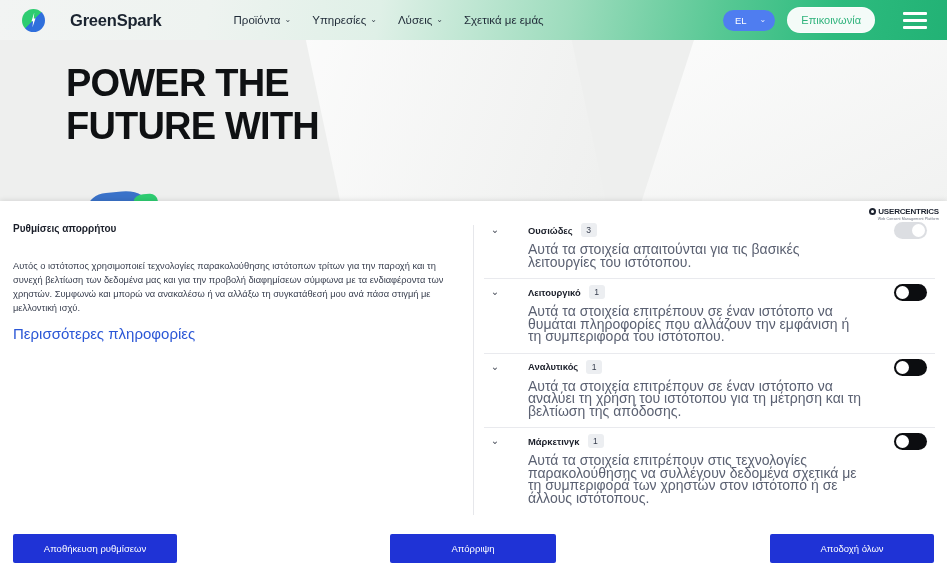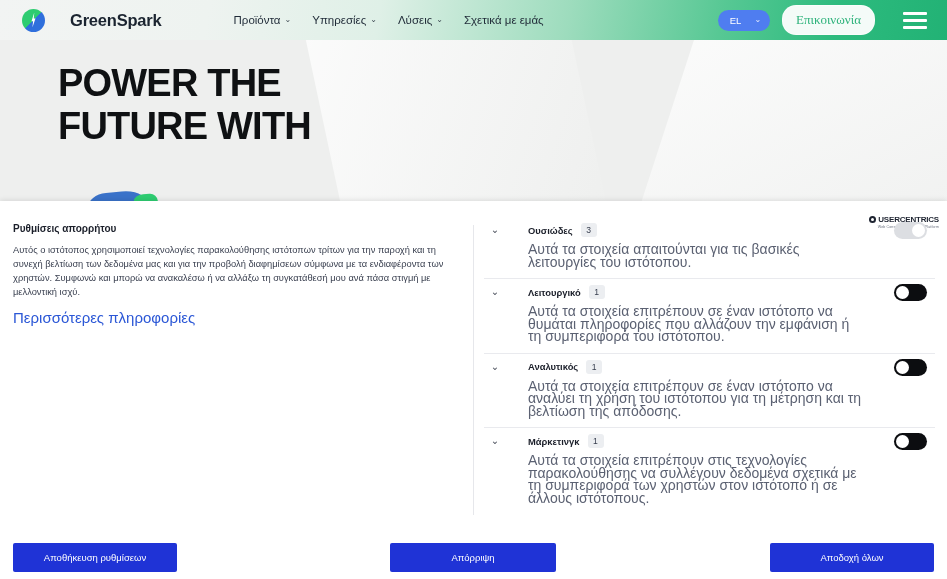--- a/index.html
+++ b/index.html
@@ -38,43 +38,43 @@
   }
   .caret { font-size: 8px; line-height: 1; opacity: .85; }
 
   .header-right { margin-left: auto; display: flex; align-items: center; gap: 12px; margin-right: 20px; }
   .lang-pill {
     background: #4f7df0; color: #ffffff; font-size: 9.5px; border-radius: 13px;
     padding: 5px 9px 5px 12px; display: inline-flex; align-items: center; gap: 13px;
     min-width: 50px; cursor: pointer;
   }
   .contact-pill {
-    background: #f4fbf8; color: #2fb37c; font-size: 13px; border-radius: 14px;
-    padding: 6px 13px; cursor: pointer; border: 1px solid rgba(255,255,255,.6); font-family: Liberation Serif, serif;
+    background: #f4fbf8; color: #2fb37c; font-size: 11px; border-radius: 14px;
+    padding: 6px 13px; cursor: pointer; border: 1px solid rgba(255,255,255,.6);
   }
   .hamburger { display: flex; flex-direction: column; gap: 4px; cursor: pointer; margin-left: 16px; }
   .hamburger span { display: block; width: 24px; height: 3px; background: #ffffff; border-radius: 1px; }
 
   
   #hero {
     position: absolute; top: 40px; left: 0; width: 947px; height: 165px;
     background: #eeefee; overflow: hidden;
   }
   #hero::before {
     content: ""; position: absolute; right: -60px; top: -40px; width: 340px; height: 300px;
     background: linear-gradient(135deg, rgba(255,255,255,.85), rgba(232,234,232,.2));
     transform: rotate(18deg);
   }
   #hero::after {
     content: ""; position: absolute; left: 330px; top: -30px; width: 260px; height: 260px;
     background: linear-gradient(120deg, rgba(255,255,255,.75), rgba(236,238,236,.1));
     transform: rotate(-12deg);
   }
   .hero-title {
-    position: absolute; left: 58px; top: 22px; z-index: 3;
+    position: absolute; left: 66px; top: 22px; z-index: 3;
     font-size: 38px; line-height: 43px; font-weight: bold;
     color: #0f1113; letter-spacing: -0.8px;
   }
   .hero-shape {
     position: absolute; left: 88px; top: 148px; width: 78px; height: 26px; z-index: 2;
   }
   .hero-shape .blue {
     position: absolute; left: 0; top: 4px; width: 58px; height: 18px;
     background: #3a72c9; border-radius: 40% 50% 6px 6px / 80% 90% 6px 6px;
     transform: rotate(-6deg);
@@ -88,41 +88,41 @@
   
   #cookie-banner {
     position: absolute; left: 0; top: 201px; width: 947px; height: 378px;
     background: #ffffff; z-index: 60;
     box-shadow: 0 -1px 5px rgba(0,0,0,.10);
     display: flex; flex-direction: column;
   }
   .banner-body { position: relative; flex: 1 1 auto; display: flex; }
 
   .uc-brand {
-    position: absolute; right: 8px; top: 14px; text-align: right;
+    position: absolute; right: 8px; top: 6px; text-align: right;
     display: flex; flex-direction: column; align-items: flex-end; gap: 1px;
   }
   .uc-top { display: flex; align-items: center; gap: 2px; }
   .uc-glyph {
     width: 7px; height: 7px; border-radius: 50%; background: #1d2330;
     position: relative;
   }
   .uc-glyph::after {
     content: ""; position: absolute; left: 2px; top: 2px; width: 3px; height: 3px;
     background: #ffffff; border-radius: 50%;
   }
   .uc-name { font-size: 8px; font-weight: bold; letter-spacing: -0.2px; color: #1d2330; }
   .uc-tag { font-size: 3.6px; color: #6b7280; letter-spacing: .1px; }
 
   
   .banner-left { width: 474px; padding: 22px 26px 10px 13px; position: relative; }
   .banner-left::after {
     content: ""; position: absolute; right: 0; top: 24px; bottom: 8px; width: 1px; background: #e6e7eb;
   }
-  .privacy-title { font-size: 10px; font-weight: bold; color: #1b1f2a; margin-bottom: 9px; }
+  .privacy-title { font-size: 10px; font-weight: bold; color: #1b1f2a; margin-bottom: 25px; }
   .privacy-text { font-size: 9.3px; line-height: 14px; color: #3a4050; max-width: 440px; }
   .privacy-link {
     display: inline-block; margin-top: 10px; font-size: 15px;
     color: #2b57d6; text-decoration: none; cursor: pointer;
   }
 
   
   .banner-right { flex: 1 1 auto; padding: 16px 12px 0 10px; }
   .cat-row { position: relative; padding: 6px 0 10px 0; border-bottom: 1px solid #e9eaee; }
   .cat-row:last-child { border-bottom: none; }
@@ -152,21 +152,21 @@
   .toggle.locked { background: #dcdee2; cursor: default; }
   .toggle.locked .knob { right: 2px; }
   .toggle.off { background: #0c0d10; }
   .toggle.off .knob { left: 2px; }
 
   
   .banner-footer {
     height: 56px; flex: 0 0 56px; position: relative; background: #ffffff;
   }
   .btn {
-    position: absolute; top: 20px; height: 29px; border: none; border-radius: 2px;
+    position: absolute; top: 11px; height: 29px; border: none; border-radius: 2px;
     background: #1f33d6; color: #ffffff; font-size: 9.5px;
     font-family: "Liberation Sans", "DejaVu Sans", sans-serif;
     cursor: pointer; display: flex; align-items: center; justify-content: center;
   }
   #btn-save   { left: 13px;  width: 164px; }
   #btn-deny   { left: 390px; width: 166px; }
   #btn-accept { left: 770px; width: 164px; }
 </style>
 </head>
 <body>

